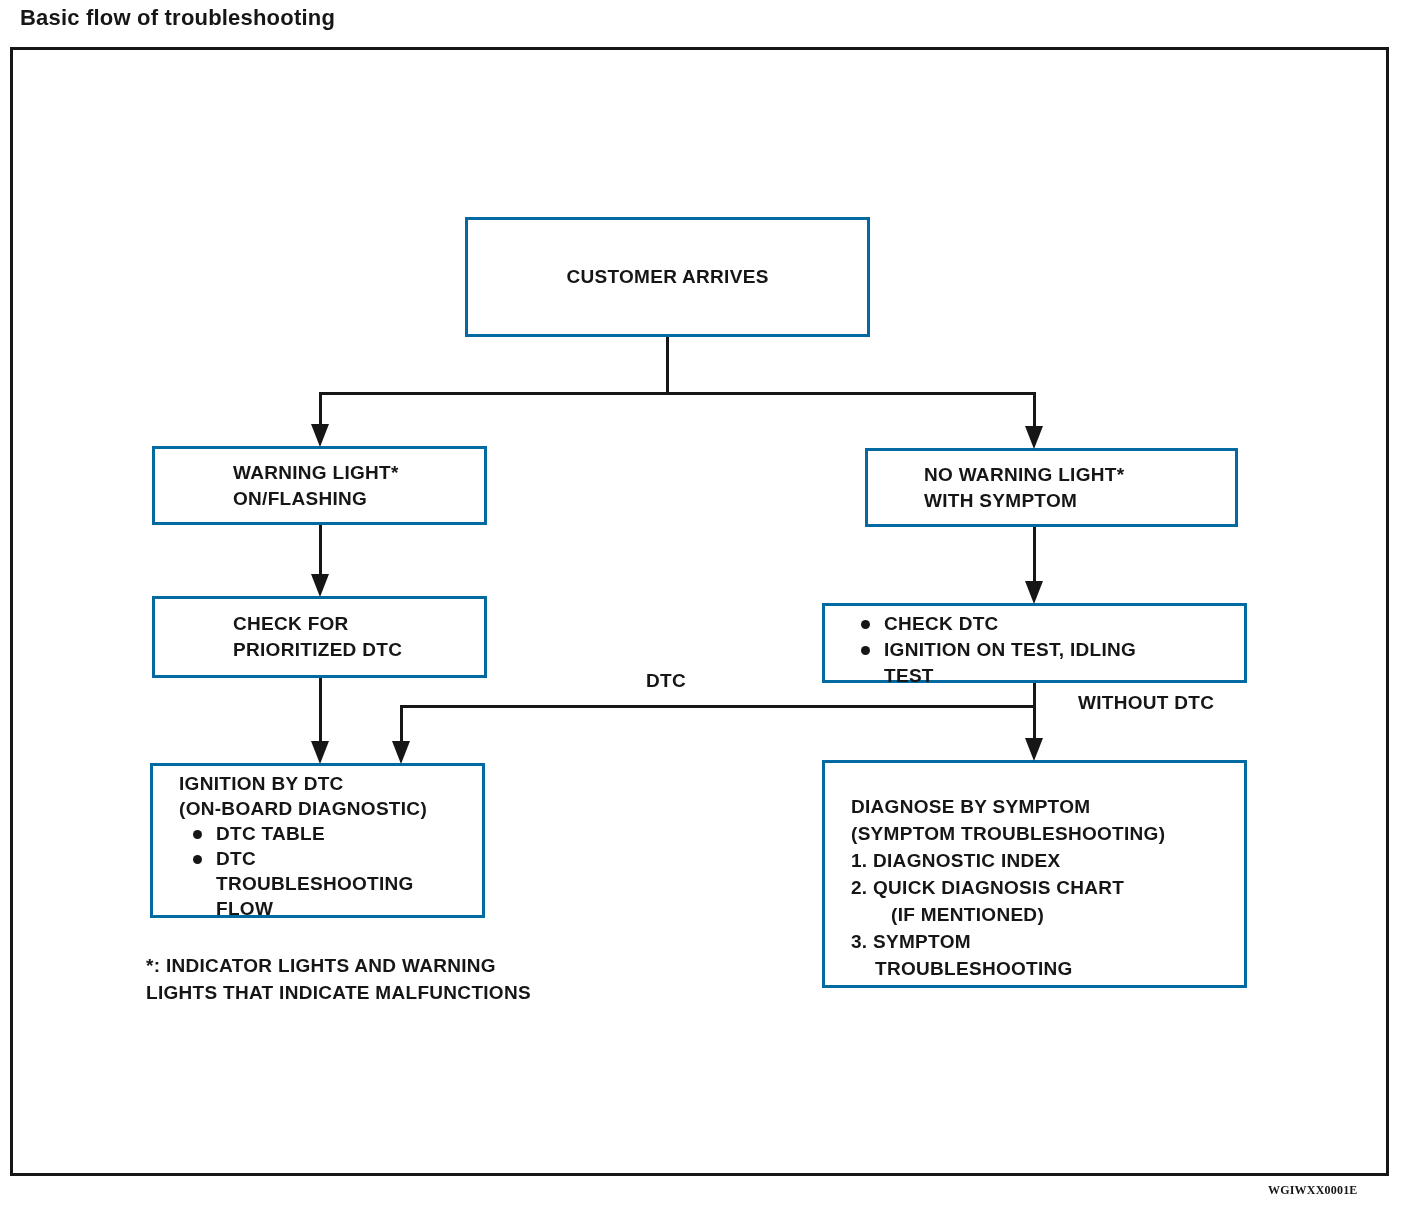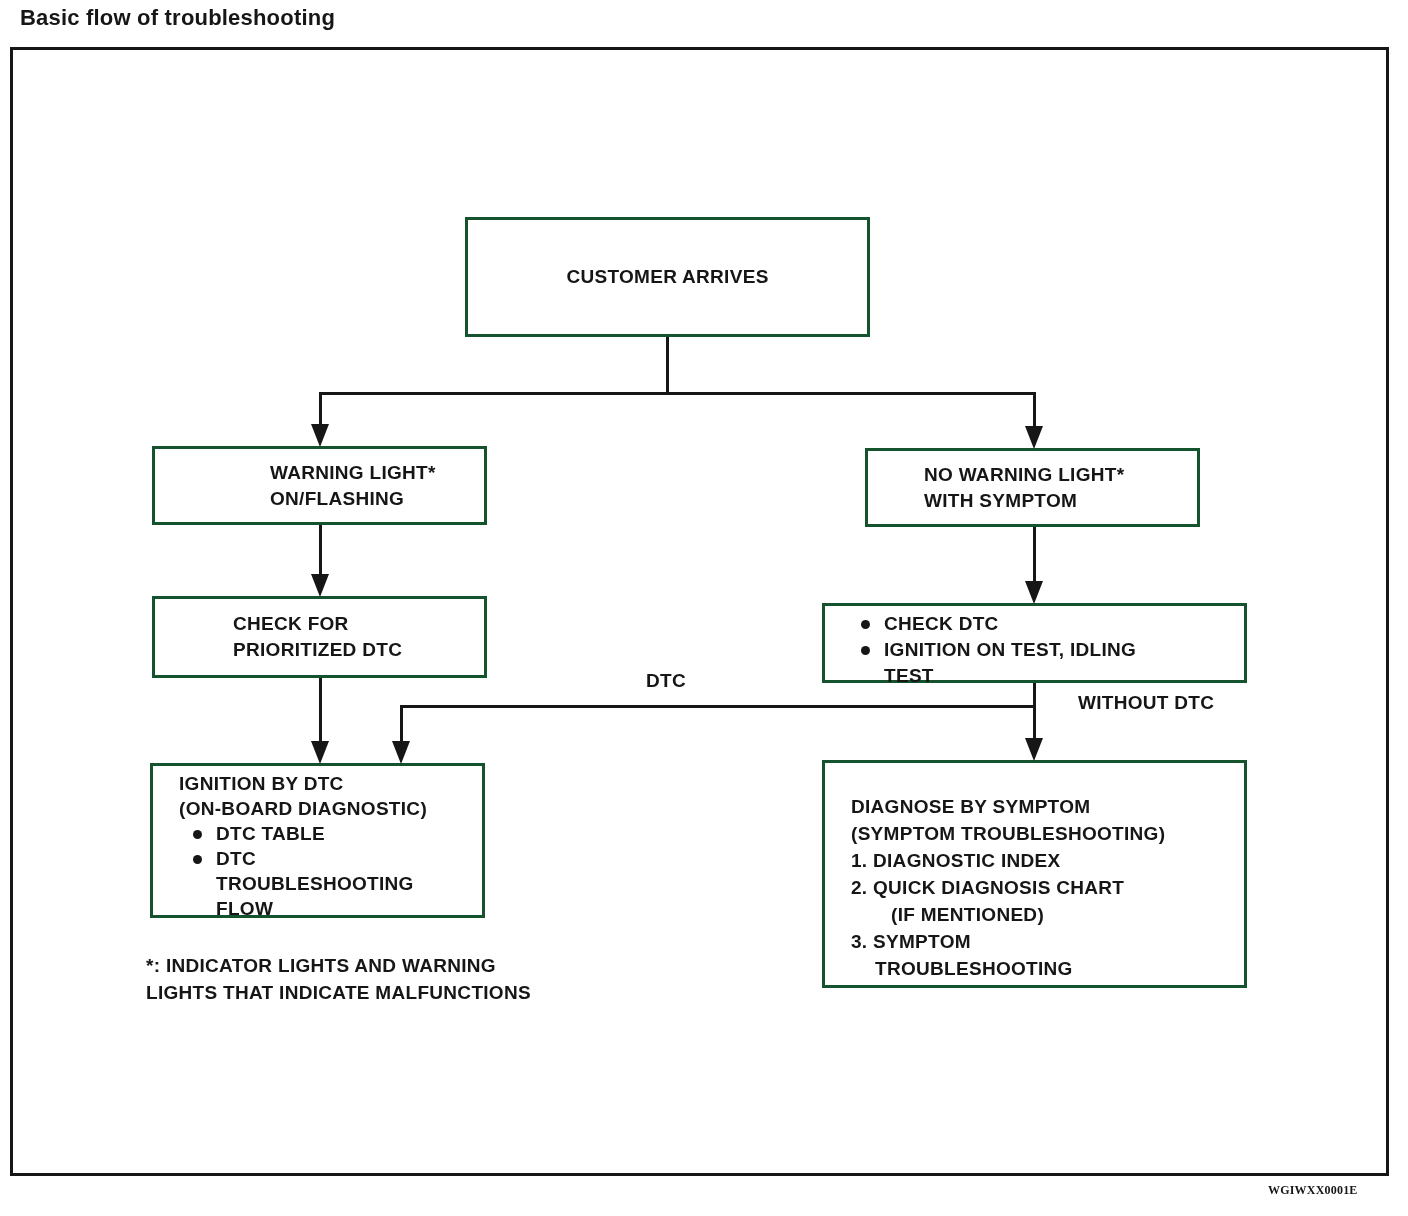--- a/index.html
+++ b/index.html
@@ -4,21 +4,21 @@
 <style>
   html,body{margin:0;padding:0;background:#ffffff;}
   #canvas{
     position:relative;width:1408px;height:1216px;background:#ffffff;
     font-family:"Liberation Sans",sans-serif;color:#161616;overflow:hidden;
   }
   .abs{position:absolute;box-sizing:border-box;}
   .doc-title{font-size:22px;font-weight:700;letter-spacing:.2px;}
   .outer-frame{border:3px solid #161616;background:transparent;}
   .box{
-    border:3px solid #14532d;background:#ffffff;
+    border:3px solid #0369a1;background:#ffffff;
     display:flex;flex-direction:column;justify-content:center;
     font-size:19px;font-weight:600;line-height:26px;letter-spacing:.3px;
   }
   .box.topalign{justify-content:flex-start;}
   .center{text-align:center;}
   .row{display:flex;align-items:flex-start;}
   .bullet{
     flex:none;width:9px;height:9px;border-radius:50%;
     background:#161616;margin:9px 14px 0 0;
   }
@@ -40,26 +40,26 @@
 <div id="canvas">
 
   <div class="abs doc-title" style="left:20px;top:5px;">Basic flow of troubleshooting</div>
 
   <div class="abs outer-frame" style="left:10px;top:47px;width:1379px;height:1129px;"></div>
 
   <div class="abs box center" style="left:465px;top:217px;width:405px;height:120px;">
     <div>CUSTOMER ARRIVES</div>
   </div>
 
-  <div class="abs box" style="left:152px;top:446px;width:335px;height:79px;padding-left:115px;">
+  <div class="abs box" style="left:152px;top:446px;width:335px;height:79px;padding-left:78px;">
     <div>WARNING LIGHT*</div>
     <div>ON/FLASHING</div>
   </div>
 
-  <div class="abs box" style="left:865px;top:448px;width:335px;height:79px;padding-left:56px;">
+  <div class="abs box" style="left:865px;top:448px;width:373px;height:79px;padding-left:56px;">
     <div>NO WARNING LIGHT*</div>
     <div>WITH SYMPTOM</div>
   </div>
 
   <div class="abs box" style="left:152px;top:596px;width:335px;height:82px;padding-left:78px;">
     <div>CHECK FOR</div>
     <div>PRIORITIZED DTC</div>
   </div>
 
   <div class="abs box topalign" style="left:822px;top:603px;width:425px;height:80px;padding:5px 8px 0 36px;">

